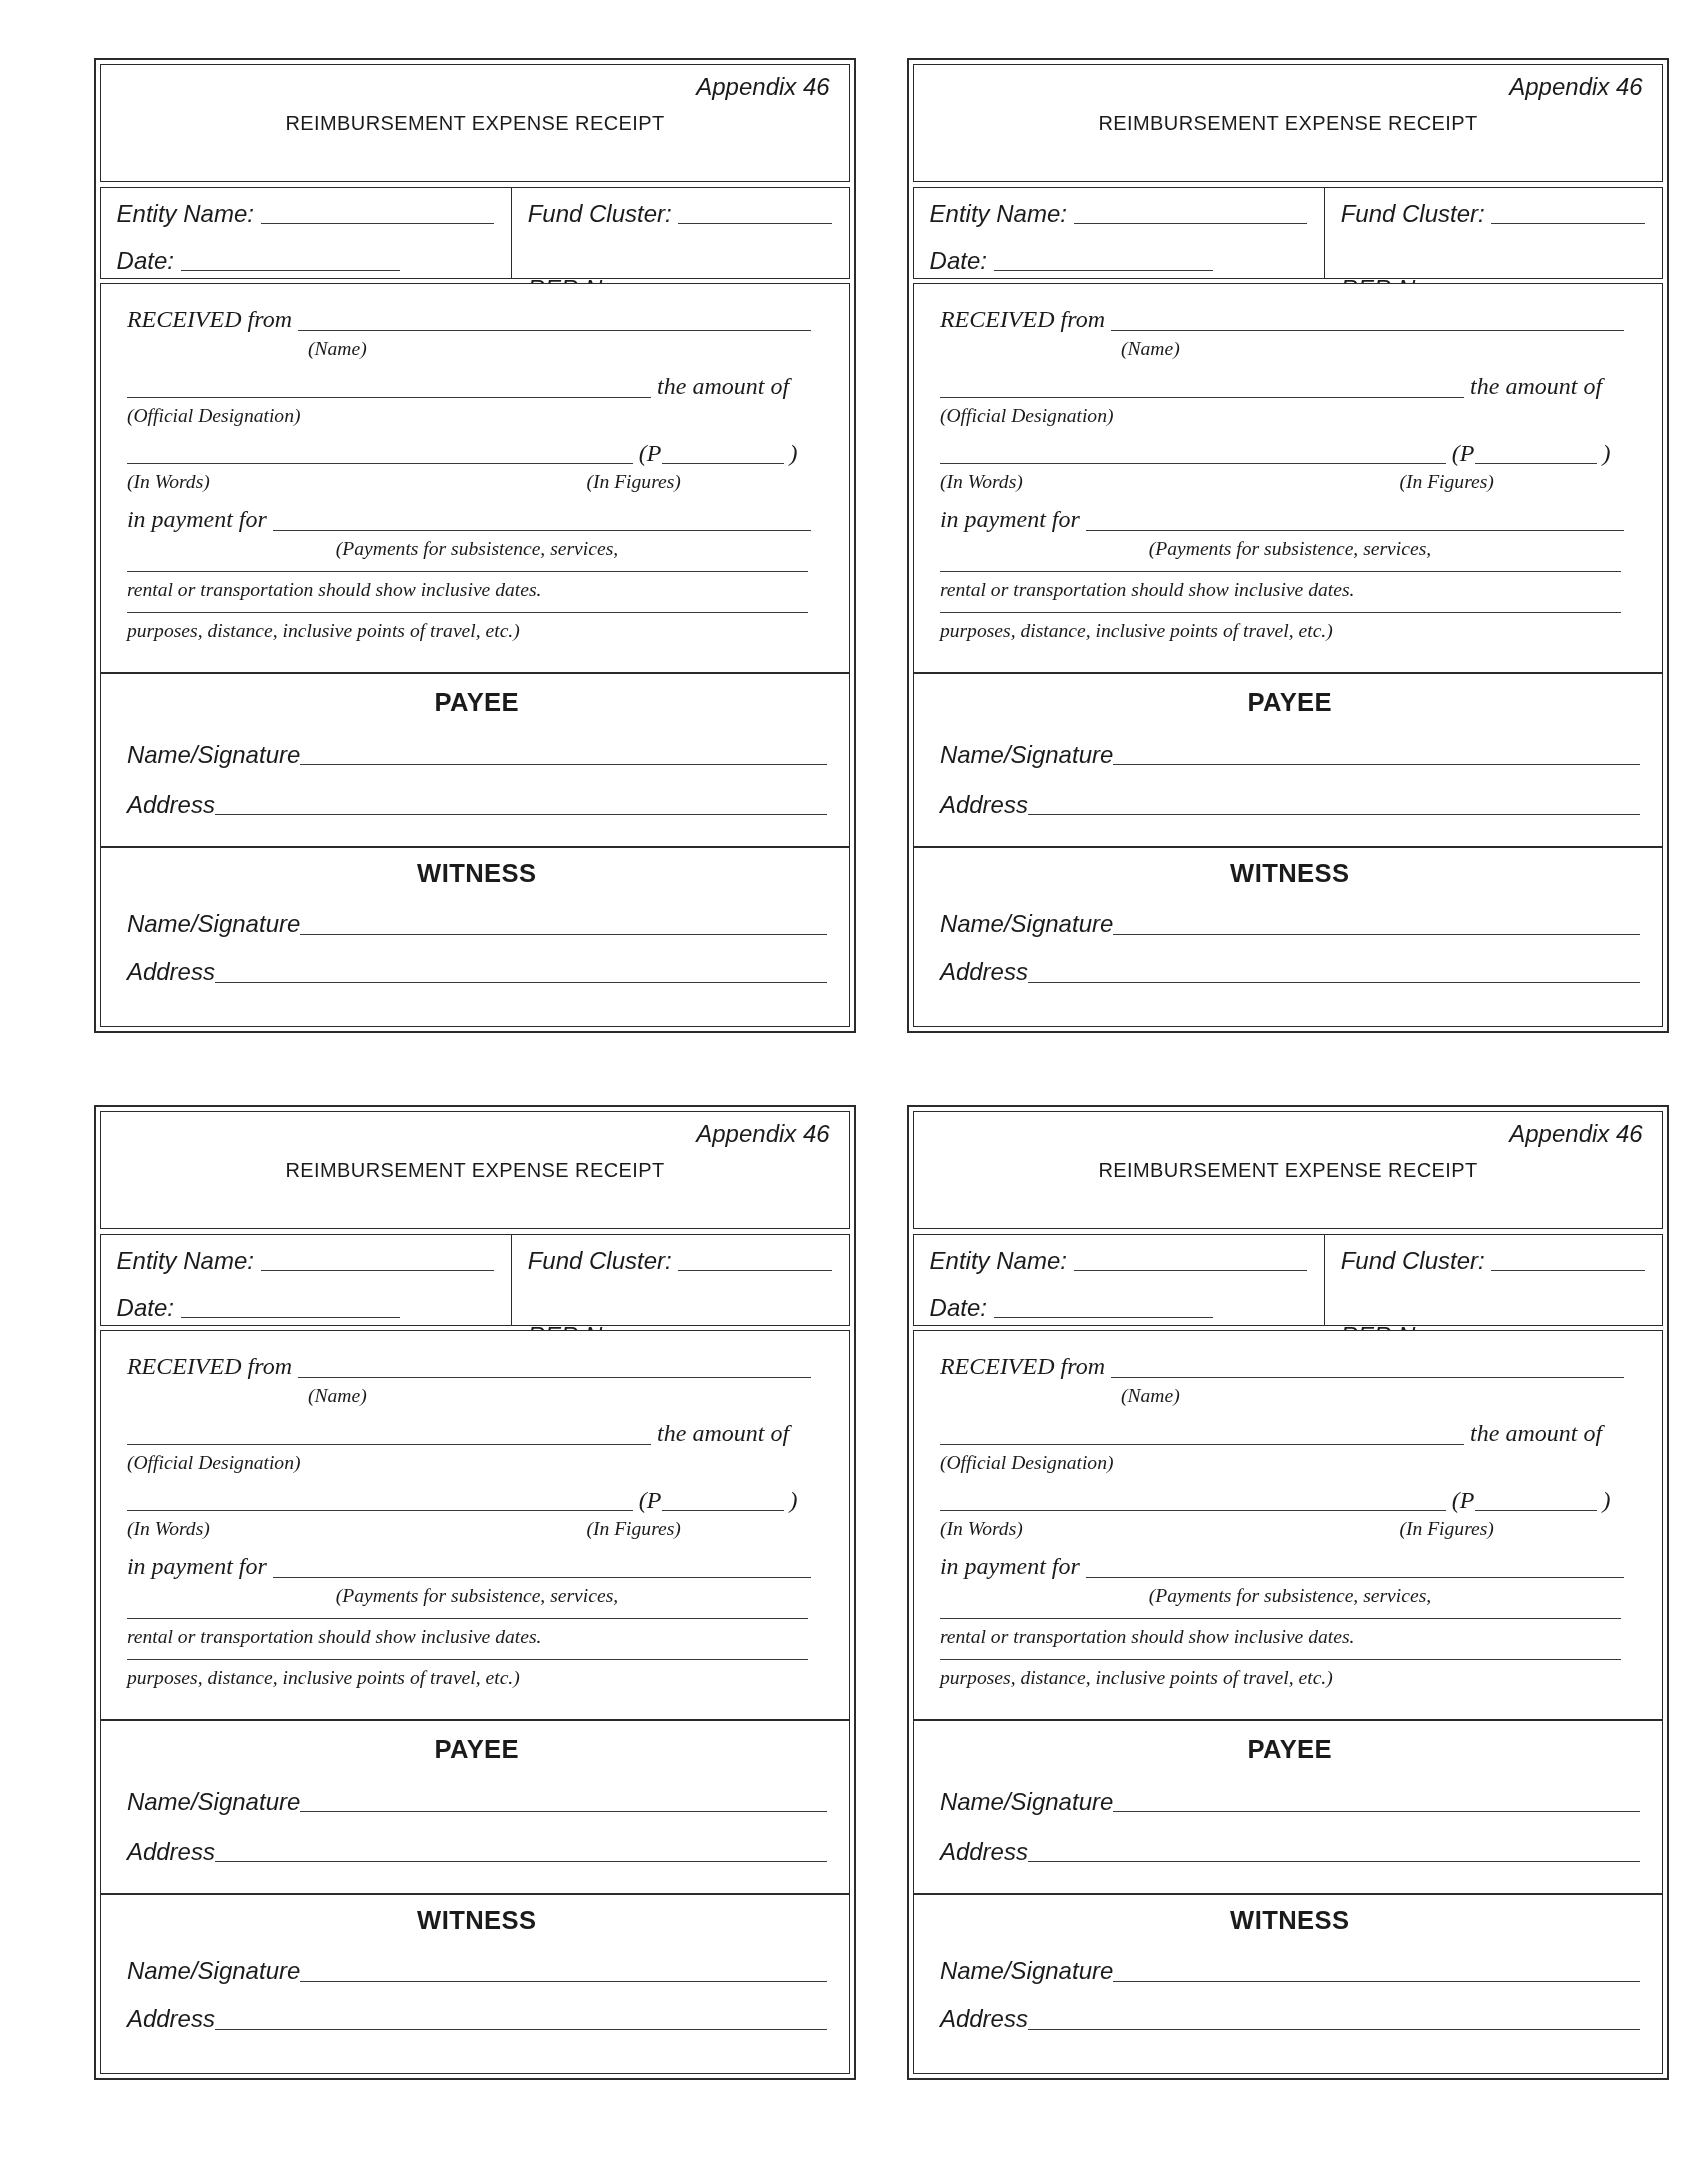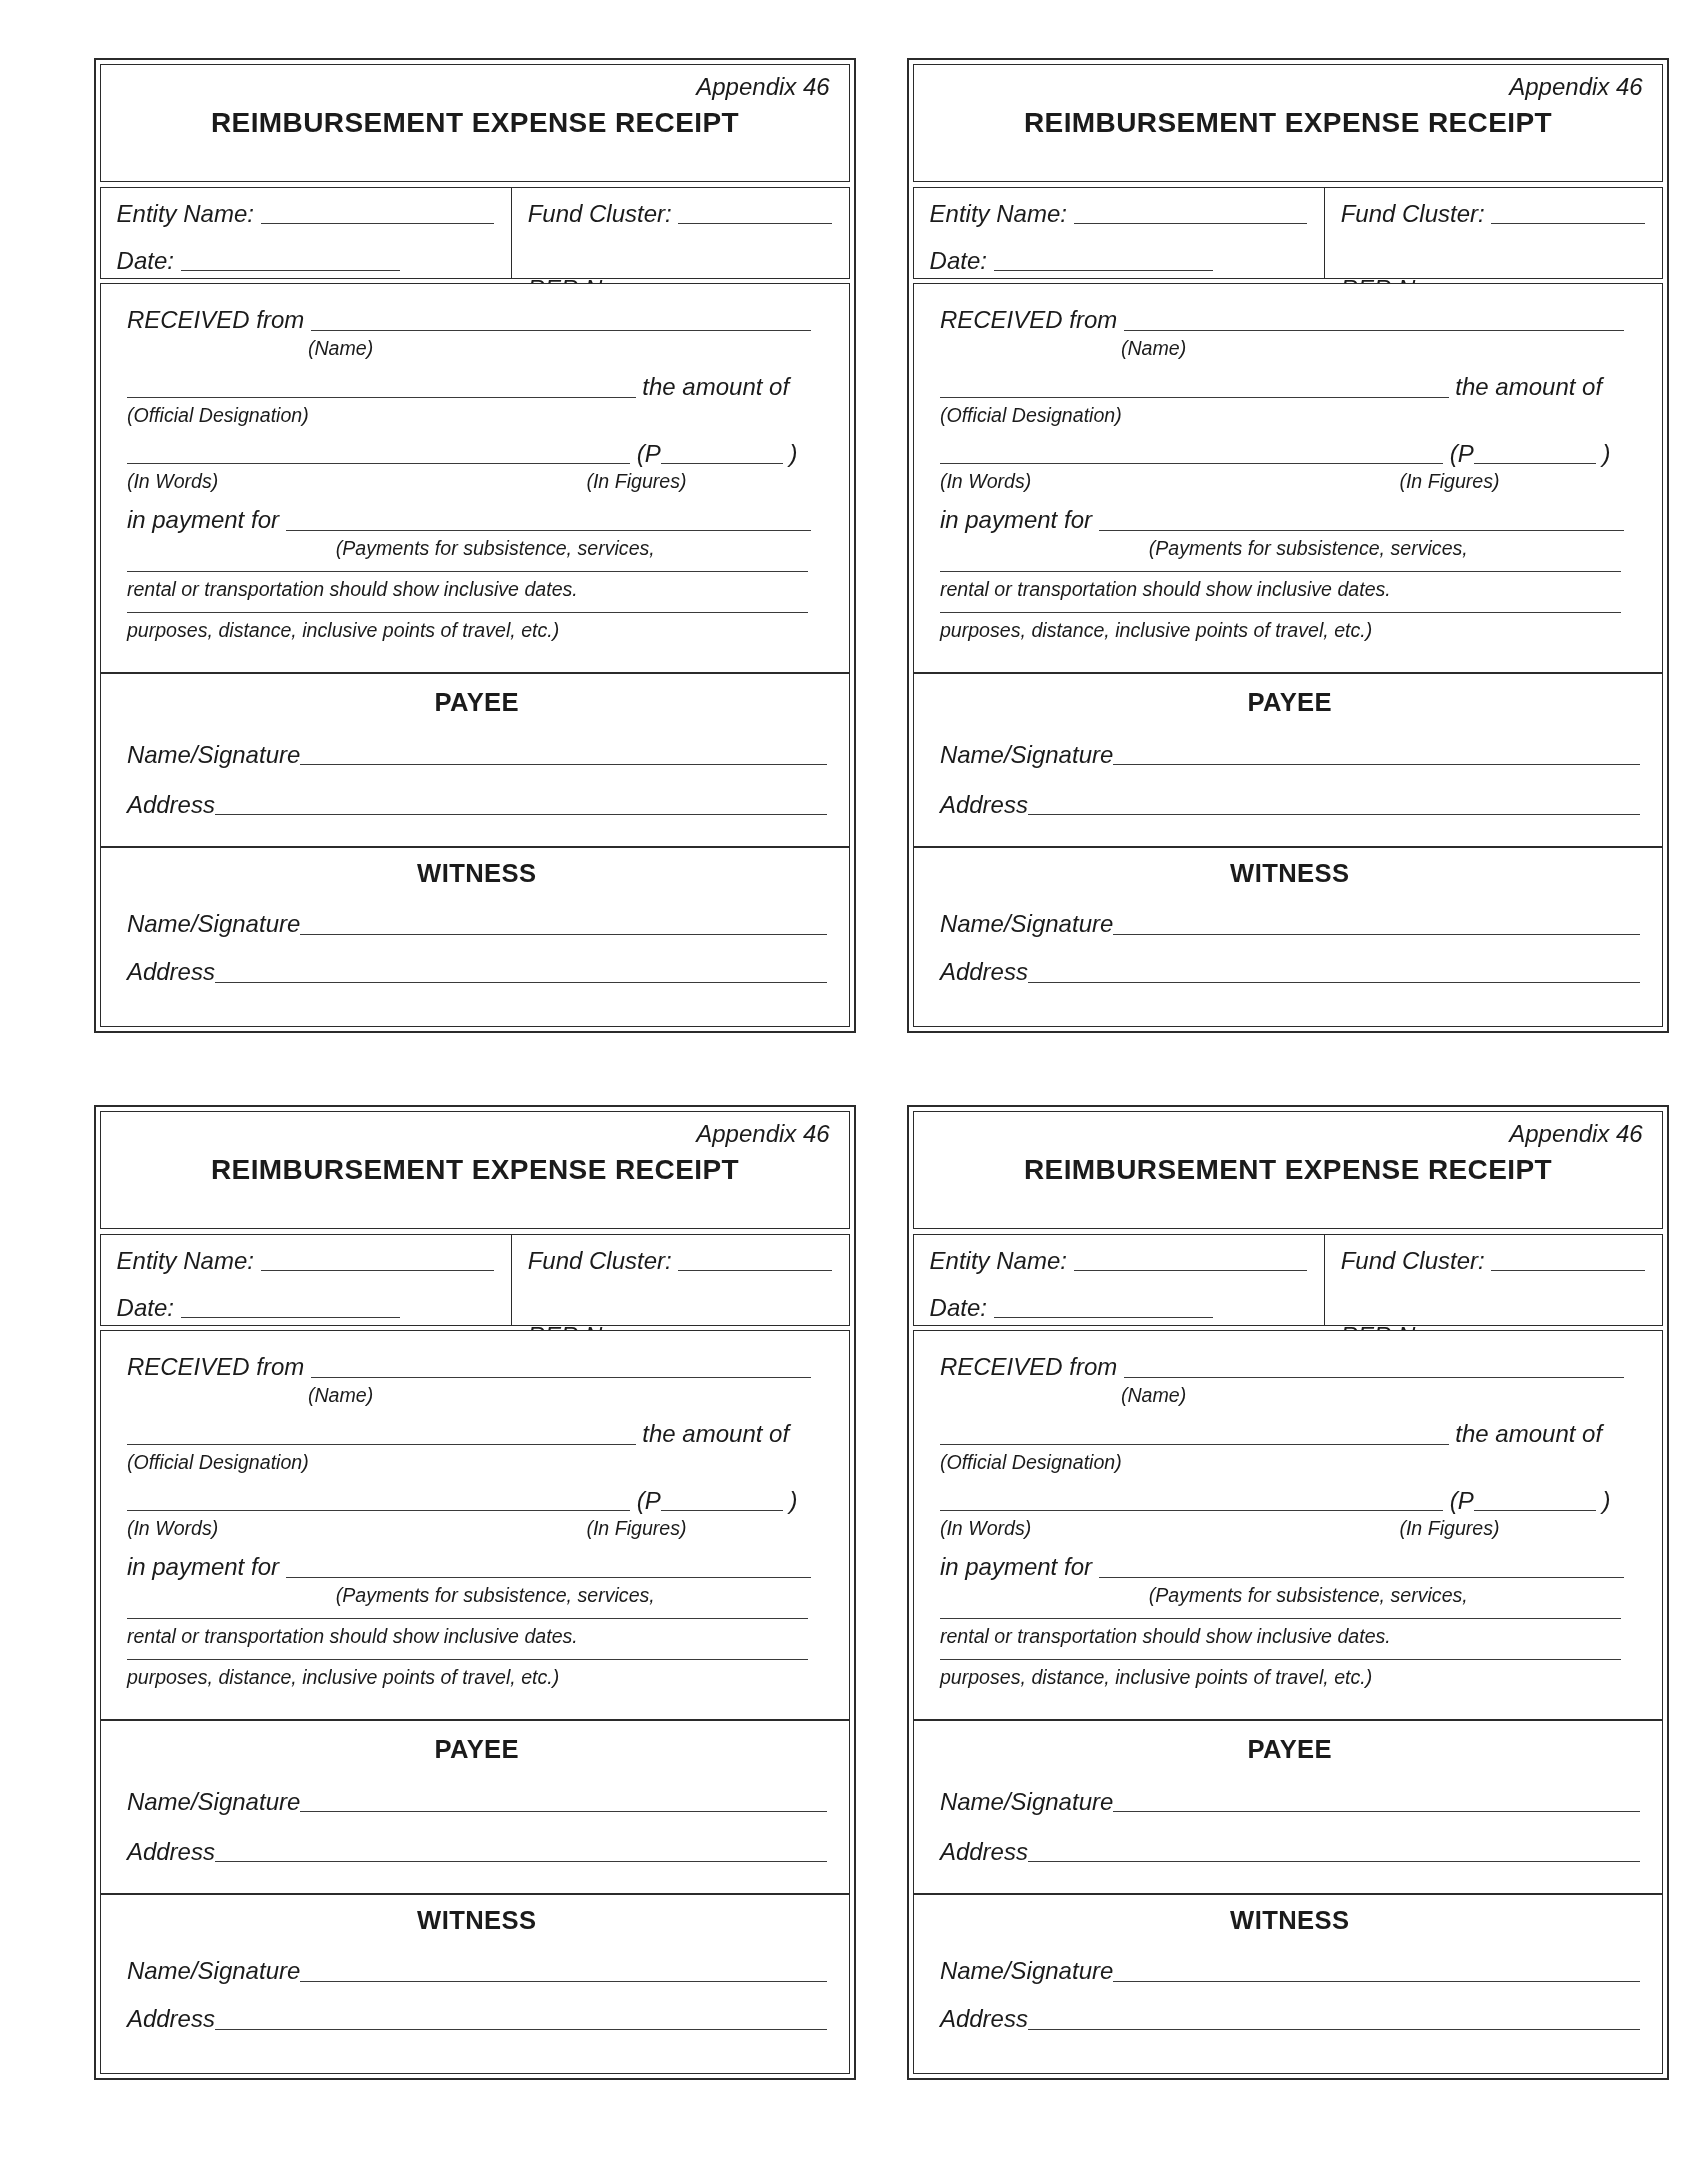--- a/index.html
+++ b/index.html
@@ -36,22 +36,22 @@
     padding: 6.8px 19px 0 19px;
   }
   .appendix {
     text-align: right;
     font-style: italic;
     font-size: 24px;
     line-height: 29px;
   }
   .form-title {
     text-align: center;
-    font-weight: bold;
-    font-size: 28px;
+    font-weight: normal;
+    font-size: 20px;
     line-height: 34px;
     margin-top: 5.1px;
     letter-spacing: 0.4px;
   }
 
   
   .entity-box {
     height: 92px;
     margin-bottom: 4.3px;
     display: flex;
@@ -89,20 +89,21 @@
   }
   .cap-center { text-align: left; }
 
   
   .main-box { flex: 1; display: flex; flex-direction: column; }
 
   .body-sec {
     height: 390px;
     border-bottom: 2.6px solid #2b2b2b;
     padding: 20.4px 25.6px 0 25.6px;
+    font-family: Liberation Serif, serif;
   }
   .body-row { margin-bottom: 11px; }
 
   .payee-sec {
     height: 174px;
     border-bottom: 2.6px solid #2b2b2b;
     padding: 0 22px 0 25.6px;
   }
   .witness-sec {
     flex: 1;

